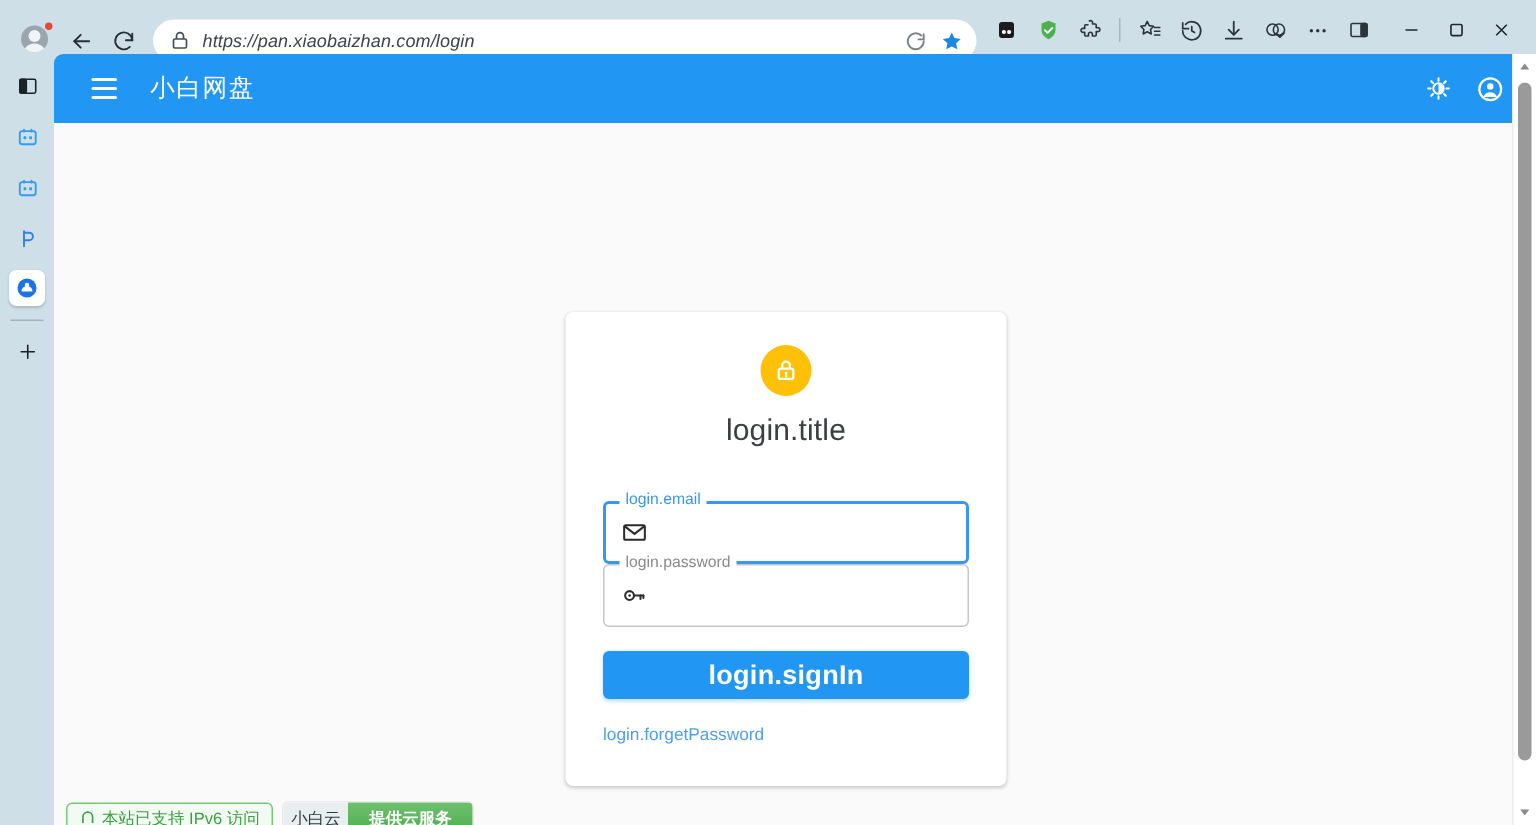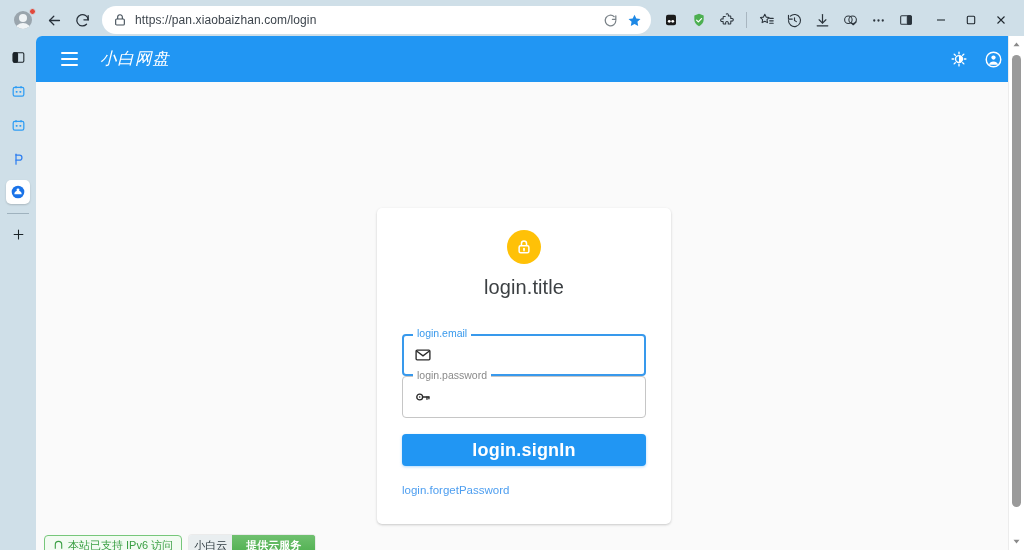--- a/index.html
+++ b/index.html
@@ -13,24 +13,24 @@
   
   .browser {
     width: 1024px; height: 550px;
     position: relative;
     background: #cfdfe8;
   }
 
   .titlebar {
     height: 40px;
     display: flex;
-    align-items: center;
-    padding: 0 8px;
+    padding: 13px 8px;
     background: #cfdfe8;
     position: relative;
+    font-style: italic;
   }
 
   .nav-btn {
     width: 28px; height: 28px;
     display: flex; align-items: center; justify-content: center;
     border-radius: 4px;
     flex: 0 0 auto;
     color: #27303a;
   }
 
@@ -150,21 +150,21 @@
     width: 26px; height: 26px;
     display: flex; flex-direction: column; justify-content: center;
     align-items: center; gap: 4px;
     margin-right: 18px;
   }
   .hamburger span {
     display: block; width: 17px; height: 2px; background: #fff; border-radius: 1px;
   }
   .brand {
     font-size: 16.5px; font-weight: 500; letter-spacing: 1px;
-    margin-right: 22px; white-space: nowrap; font-style: italic;
+    margin-right: 22px; white-space: nowrap;
   }
   .searchbox {
     width: 194px; height: 27px;
     background: rgba(255,255,255,.22);
     border-radius: 14px;
     display: flex; align-items: center;
     padding: 0 10px;
   }
   .searchbox .s-icon { width: 15px; height: 15px; flex:0 0 auto; color:#fff; margin-right: 7px; opacity: .95;}
   .searchbox .s-ph {

